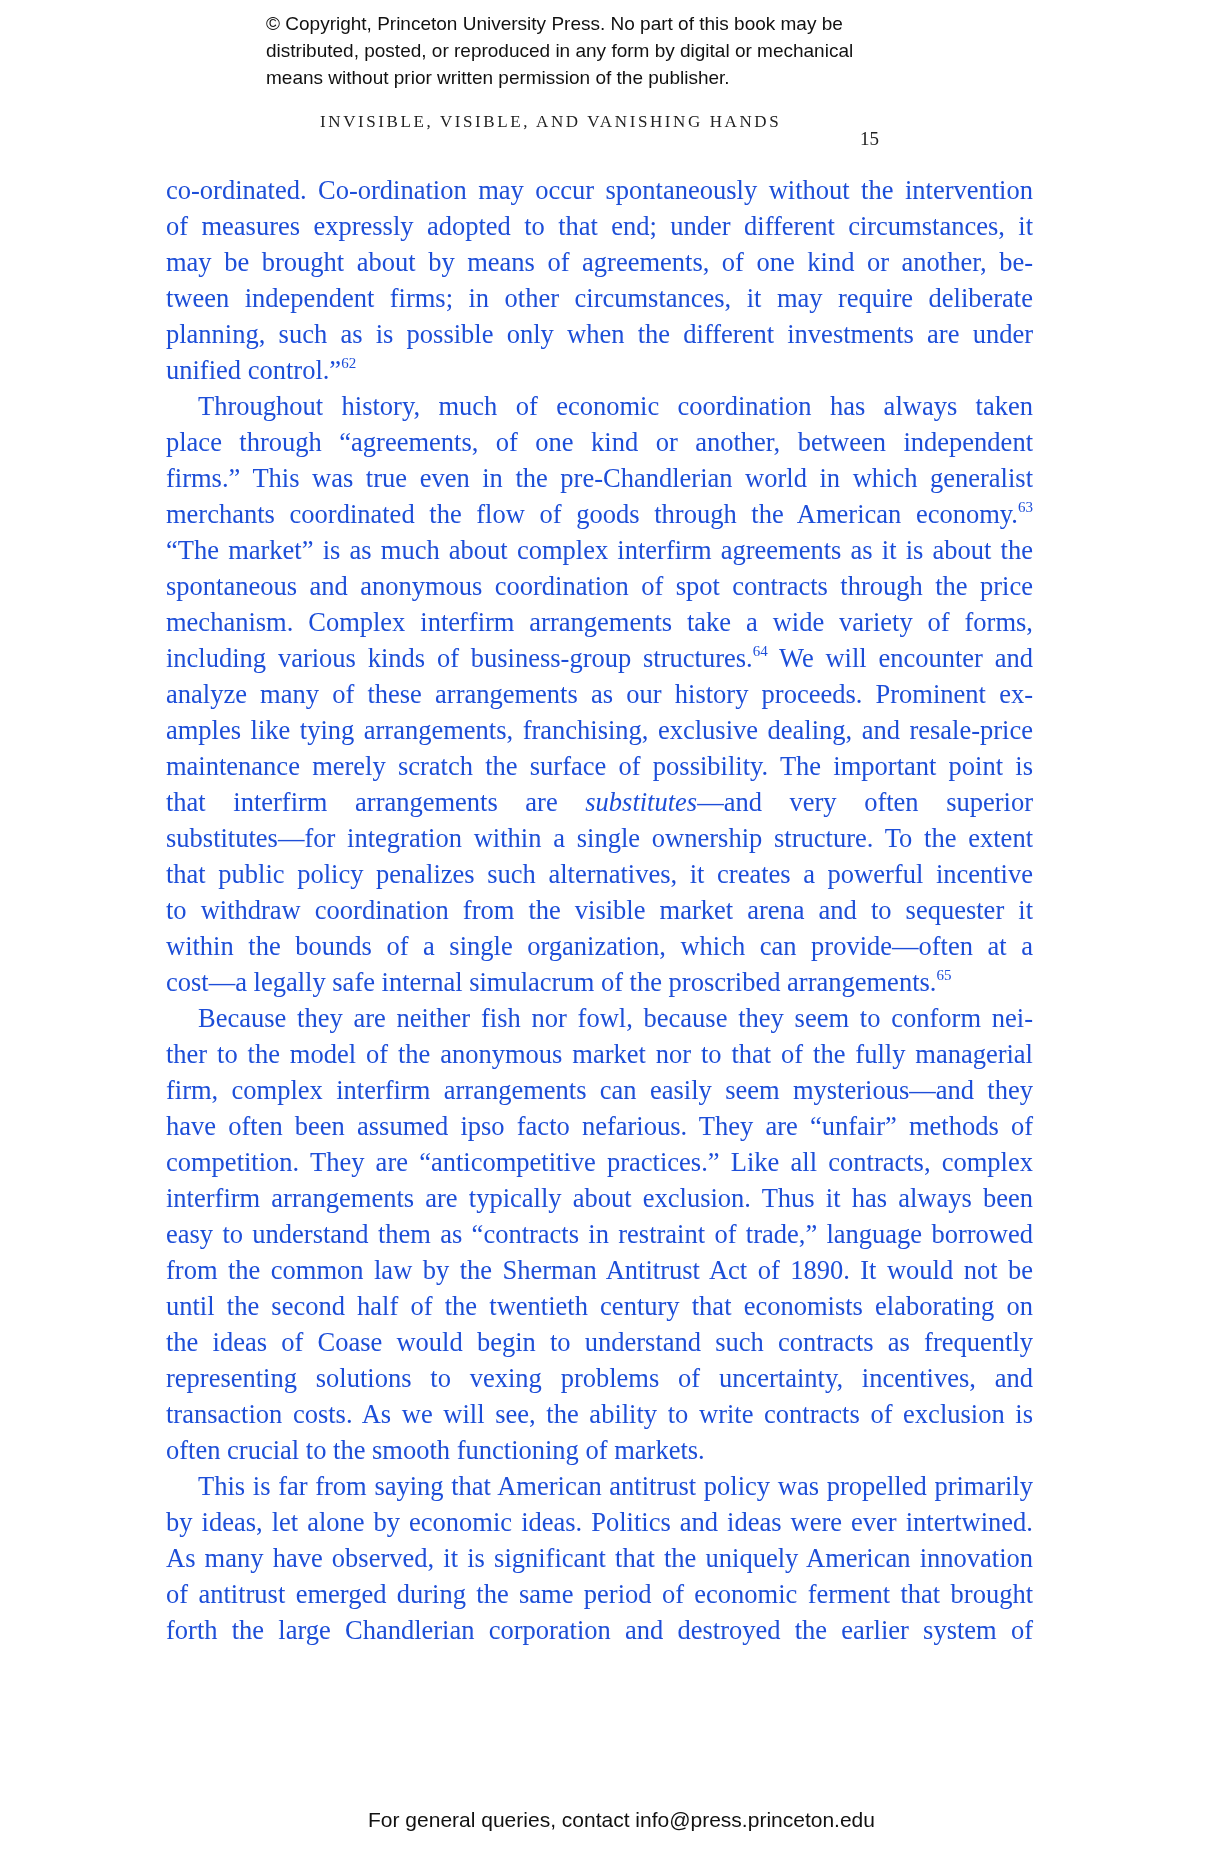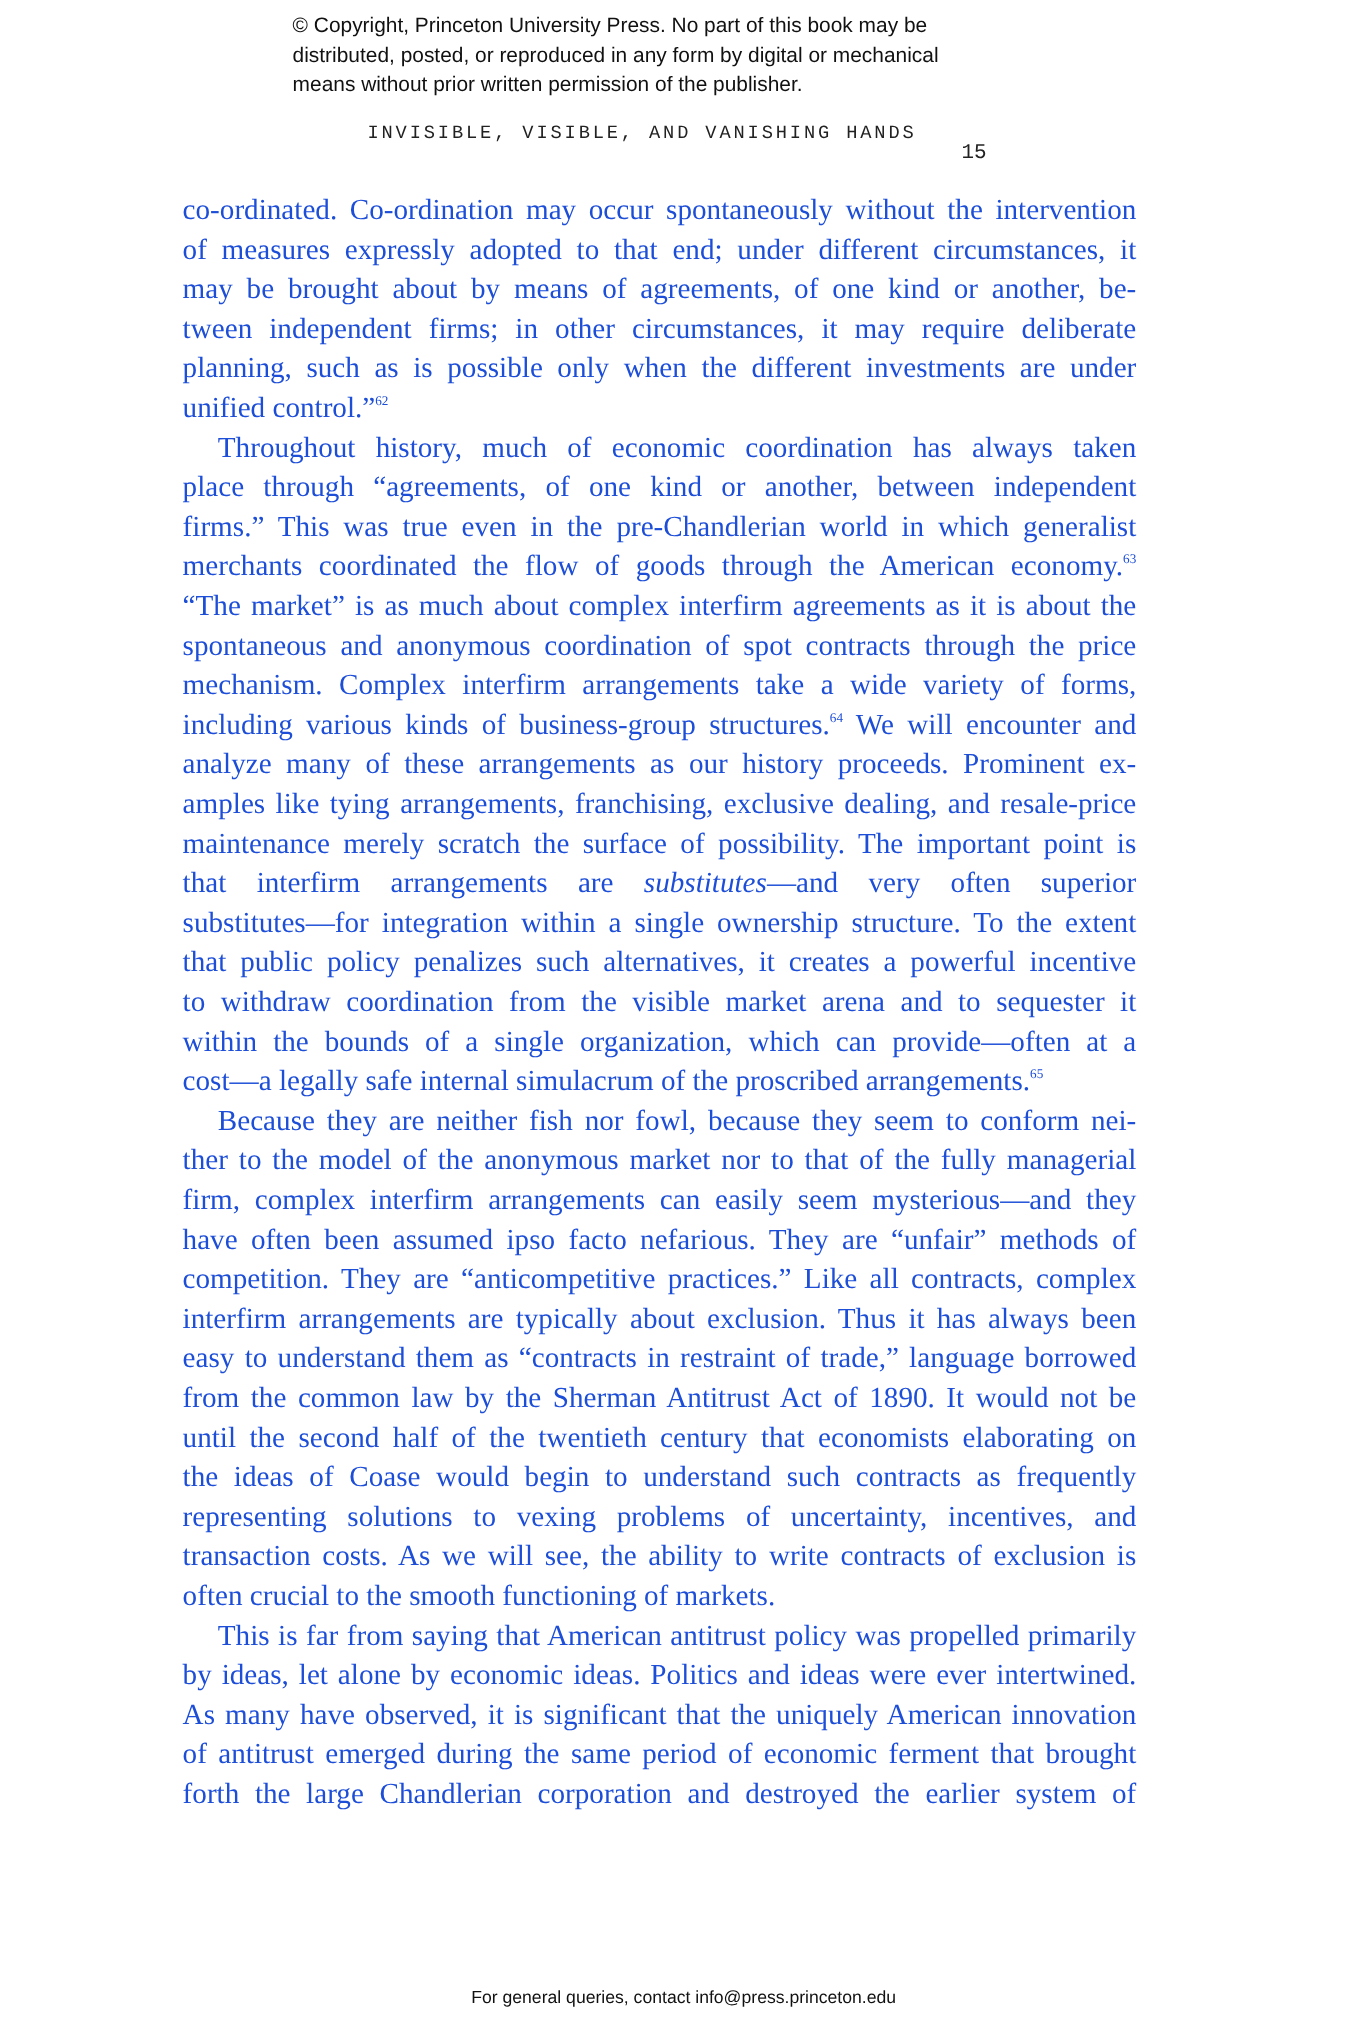--- a/index.html
+++ b/index.html
@@ -5,40 +5,40 @@
   html, body { margin: 0; padding: 0; background: #ffffff; }
   body { width: 1225px; height: 1850px; position: relative; overflow: hidden; }
   .copyright {
     position: absolute; left: 266px; top: 10px; width: 760px;
     font-family: "Liberation Sans", sans-serif; font-size: 19px; line-height: 27px;
     color: #111;
   }
   .copyright div { white-space: nowrap; }
   .running-head {
     position: absolute; left: 320px; top: 112px; width: 560px;
-    font-family: Liberation Mono, monospace; font-size: 17px; letter-spacing: 2.6px;
-    color: #222; white-space: nowrap; margin-left: 14px;
+    font-family: Liberation Serif, serif; font-size: 17px; letter-spacing: 2.6px;
+    color: #222; white-space: nowrap;
   }
   .running-head .title { text-transform: uppercase; }
   .running-head .page-num { position: absolute; left: 540px; top: 16px; letter-spacing: 0; font-size: 19px; }
   .body-text {
     position: absolute; left: 166px; top: 172px; width: 867px;
     font-family: "Liberation Serif", serif; font-size: 26.5px; line-height: 36px;
     color: #1d4ed8;
   }
   .line {
     display: block; height: 36px; white-space: nowrap;
     text-align: justify; text-align-last: justify;
   }
   .line.last { text-align-last: left; }
   .line.indent { padding-left: 32px; }
-  sup { font-size: 12px; line-height: 0; vertical-align: 11px; }
+  sup { font-size: 15px; line-height: 0; vertical-align: 11px; }
   .footer {
     position: absolute; left: 0; top: 1808px; width: 1225px; text-align: center;
-    font-family: "Liberation Sans", sans-serif; font-size: 16px; color: #111;
+    font-family: "Liberation Sans", sans-serif; font-size: 21px; color: #111;
     padding-left: 18px; box-sizing: border-box;
   }
 </style>
 </head>
 <body>
 
 <div class="copyright">
   <div>© Copyright, Princeton University Press. No part of this book may be</div>
   <div>distributed, posted, or reproduced in any form by digital or mechanical</div>
   <div>means without prior written permission of the publisher.</div>

